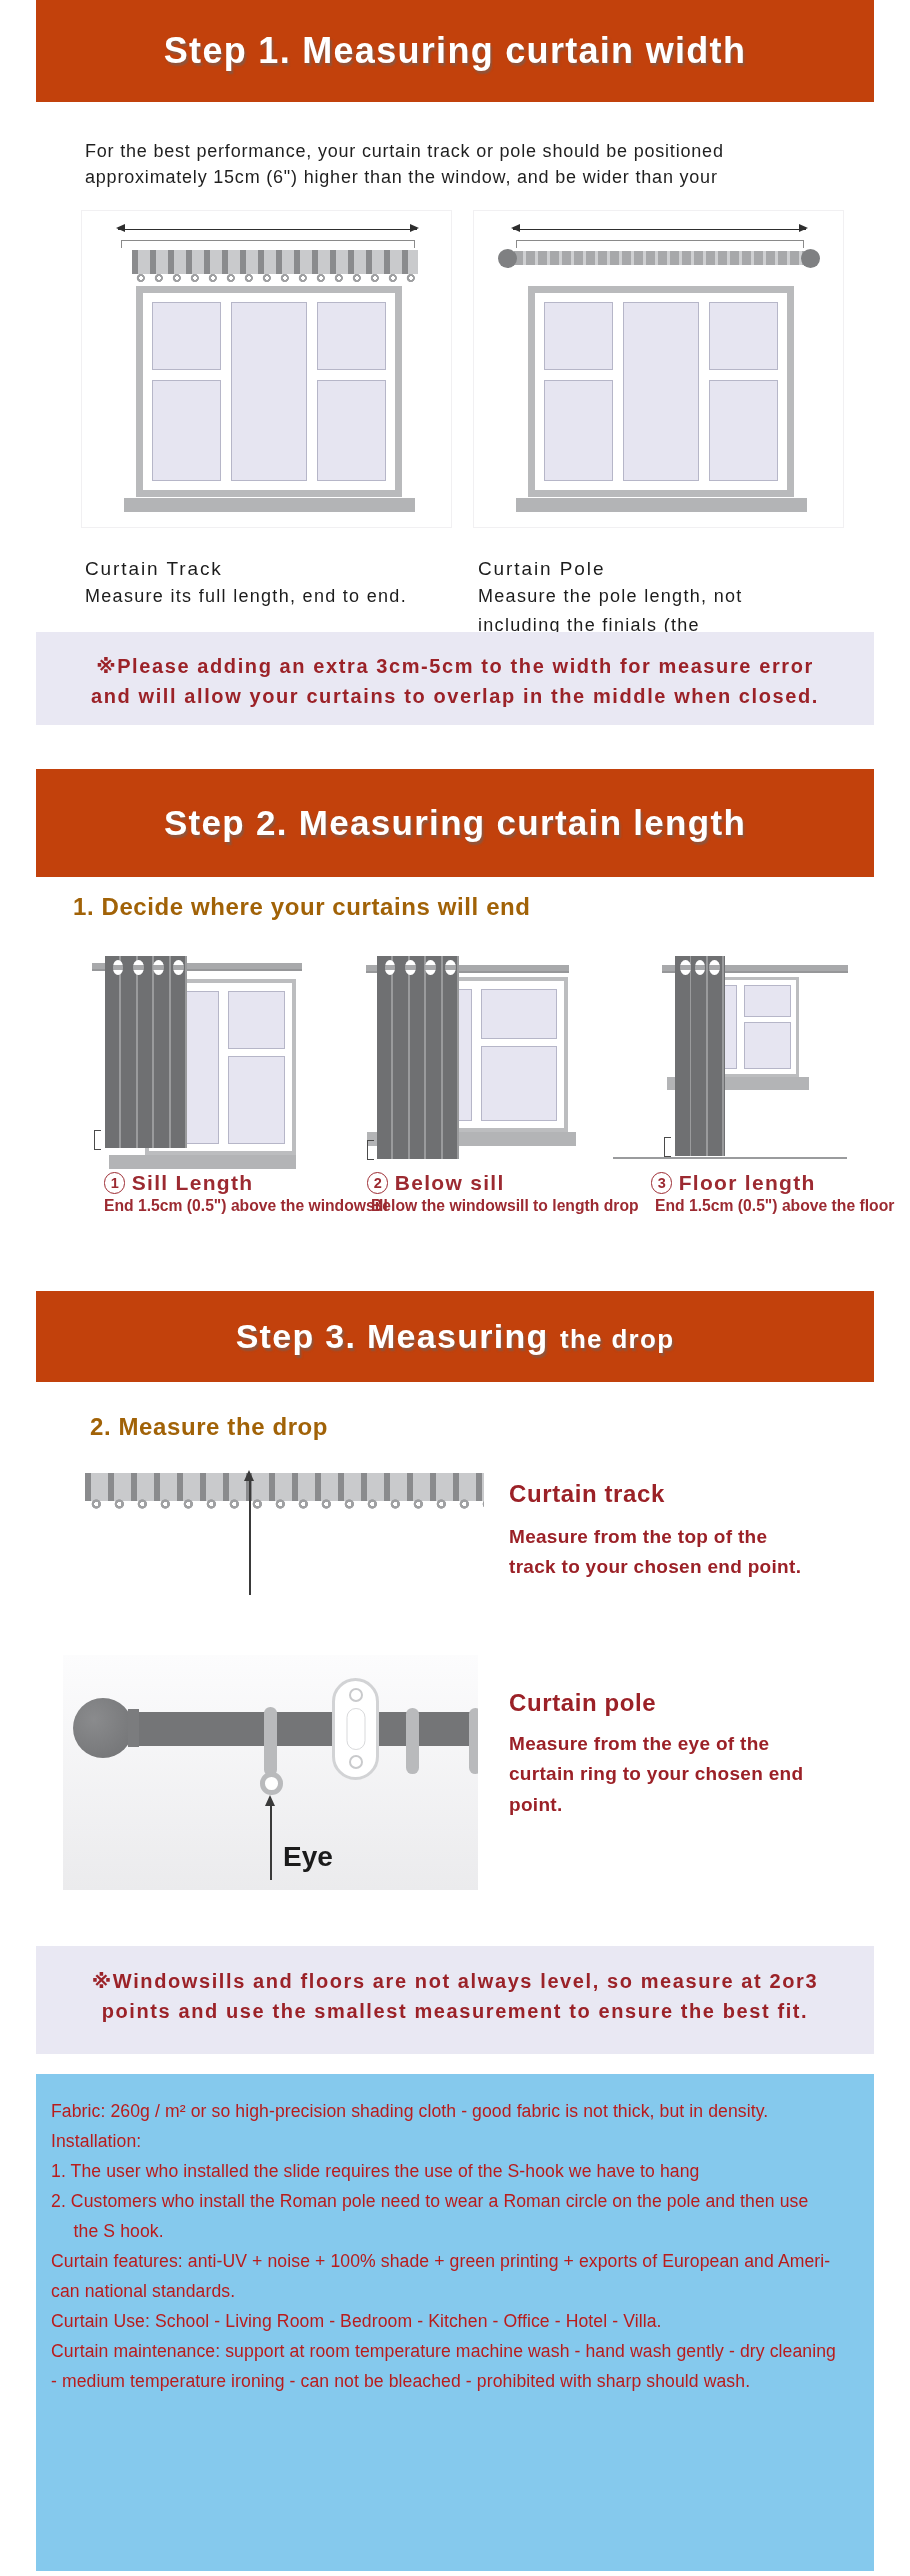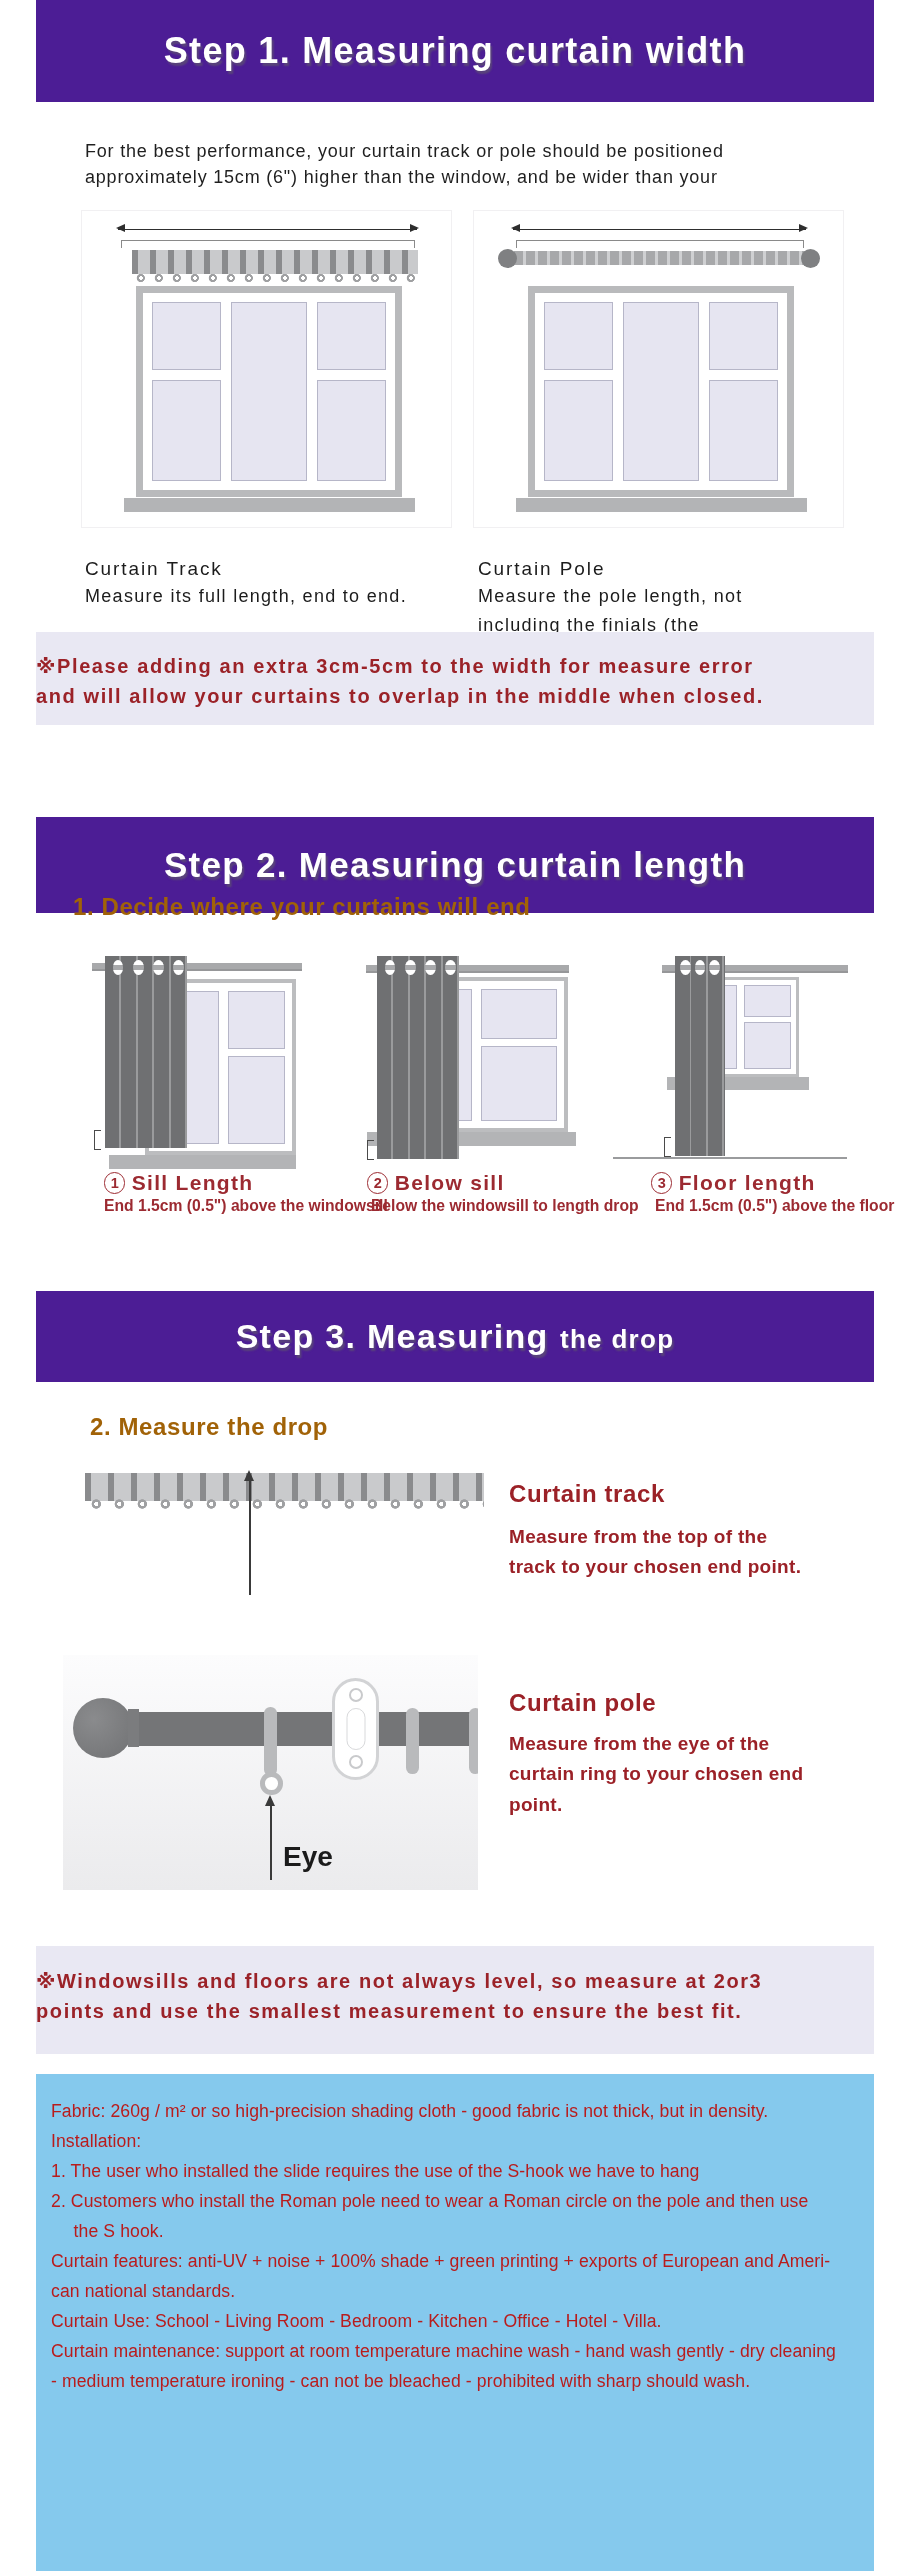--- a/index.html
+++ b/index.html
@@ -1,35 +1,35 @@
 <!DOCTYPE html>
 <html style="font-size:10px"><head>
 <meta charset="utf-8">
 <style>
   * { box-sizing: border-box; margin: 0; padding: 0; }
   body { background:#fff; font-family:"Liberation Sans","DejaVu Sans",sans-serif; }
   #page { position:relative; width:910px; height:2576px; background:#ffffff; overflow:hidden; }
 
   
-  .banner { position:absolute; left:36px; width:838px; background:#4c1d95; display:flex;
+  .banner { position:absolute; left:36px; width:838px; background:#c2410c; display:flex;
             align-items:center; justify-content:center; color:#ffffff; font-weight:bold;
             letter-spacing:1.3px; text-shadow:1.9px 2.5px 1.9px rgba(100,100,100,.55); white-space:nowrap; }
   .b1 { top:0; height:102px; font-size:36px; }
-  .b2 { top:769px; height:96px; font-size:35px;margin-top:48px; }
+  .b2 { top:769px; height:108px; font-size:35px; }
   .b3 { top:1291px; height:91px; font-size:34px; align-items:baseline; padding-top:26.4px; gap:11.3px; }
   .b3 .sub { font-size:26px; font-weight:bold; }
 
   
   .introline { position:absolute; left:85px; font-size:18px; color:#1f1f1f; letter-spacing:0.8px; white-space:nowrap; }
   .dlabel   { position:absolute; font-size:19px; color:#1c1c1c; letter-spacing:1.9px; white-space:nowrap; }
   .dtext    { position:absolute; font-size:18px; color:#1c1c1c; letter-spacing:1.3px; white-space:nowrap; }
   .secheading { position:absolute; font-size:24px; font-weight:bold; color:#a16207; letter-spacing:0.6px; white-space:nowrap; }
 
   
-  .notebox { position:absolute; left:36px; width:838px; background:#e9e8f3; text-align:left; }
+  .notebox { position:absolute; left:36px; width:838px; background:#e9e8f3; text-align:center; }
   .noteline { font-size:20px; font-weight:bold; color:#9b2228; letter-spacing:1.6px; line-height:30px; white-space:nowrap; }
   .n1 { top:632px; height:93px; padding-top:19px; }
   .n2 { top:1946px; height:108px; padding-top:20px; }
 
   
   .dbox { position:absolute; top:210px; width:371px; height:318px; background:#fff; border:1.3px solid #f1f0f2; }
   .harrow { position:absolute; height:0; border-top:1.9px solid #2e2e2e; }
   .harrow::before { content:""; position:absolute; left:-1.3px; top:-5.7px; width:0; height:0;
                     border:4.4px solid transparent; border-right:9.4px solid #2e2e2e; transform:translateX(-5px); }
   .harrow::after  { content:""; position:absolute; right:-1.3px; top:-5.7px; width:0; height:0;

